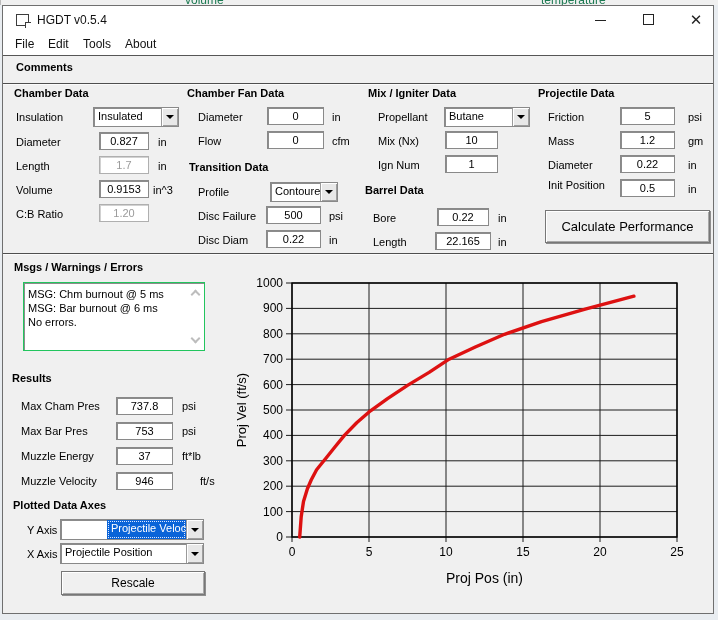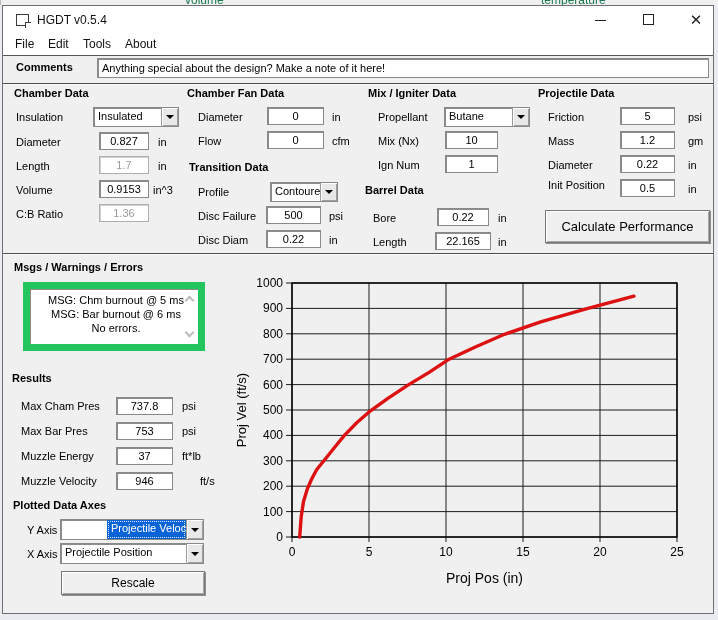--- a/index.html
+++ b/index.html
@@ -45,21 +45,21 @@
   .combo-text.selected { background:var(--sel,#0a64d8); color:#fff; outline:1px dotted #dce6ff; outline-offset:-2px;margin-left:46px; }
   .combo-btn { width:17px; background:#e8e8e8; border-left:1px solid #9a9a9a;
                box-shadow:inset 1px 1px 0 #fff, inset -1px -1px 0 #9e9e9e; display:flex; align-items:center; justify-content:center; }
   .tri-down { width:0; height:0; border-left:4px solid transparent; border-right:4px solid transparent; border-top:4px solid #000; }
 
   
   .btn { background:#f0f0f0; border:1px solid #777; box-shadow:inset 1px 1px 0 #fff, inset -1px -1px 0 #a8a8a8, 1px 1px 0 #8e8e8e;
          color:#000; text-align:center; cursor:default; }
 
   
-  .listbox { background:#fff; border:7px solid #22c55e; box-shadow:inset 1px 1px 0 rgba(0,0,0,.45); overflow:hidden;text-align:center; }
+  .listbox { background:#fff; border:1px solid #22c55e; box-shadow:inset 1px 1px 0 rgba(0,0,0,.45); overflow:hidden; }
   .msg-line { font-size:11px; color:#000; line-height:14px; padding-left:4px; white-space:nowrap; }
   .chev { position:absolute; right:5px; width:7px; height:7px; border-right:2px solid #bdbdbd; border-bottom:2px solid #bdbdbd; }
   .chev-up { top:8px; transform:rotate(-135deg); }
   .chev-down { bottom:8px; transform:rotate(45deg); }
 
   .chart-wrap { left:232px; top:258px; width:482px; height:352px; }
   svg text { font-family:"Liberation Sans", sans-serif; }
 </style>
 </head>
 <body>
@@ -83,21 +83,20 @@
 
   <div class="abs menubar">
     <span class="menu-item" style="left:9px">File</span>
     <span class="menu-item" style="left:42px">Edit</span>
     <span class="menu-item" style="left:77px">Tools</span>
     <span class="menu-item" style="left:119px">About</span>
   </div>
   <div class="abs content-topline"></div>
 
   <span class="abs bold-label" style="left:16px; top:61px">Comments</span>
-  <div class="abs field left" style="left:97px; top:58px; width:612px; height:20px; line-height:18px">Anything special about the design?  Make a note of it here!</div>
 
   <div class="abs sep" style="left:3px; top:83px; width:710px"></div>
 
   <span class="abs bold-label" style="left:14px; top:87px">Chamber Data</span>
 
   <span class="abs lbl" style="left:16px; top:111px">Insulation</span>
   <div class="abs combo" style="left:93px; top:107px; width:86px; height:20px">
     <div class="combo-text">Insulated</div>
     <div class="combo-btn">
         <span class="tri-down"></span>
@@ -110,21 +109,21 @@
 
   <span class="abs lbl" style="left:16px; top:160px">Length</span>
   <div class="abs field disabled" style="left:99px; top:156px; width:50px; height:18px">1.7</div>
   <span class="abs unit" style="left:158px; top:160px">in</span>
 
   <span class="abs lbl" style="left:16px; top:184px">Volume</span>
   <div class="abs field" style="left:99px; top:180px; width:50px; height:18px">0.9153</div>
   <span class="abs unit" style="left:153px; top:184px">in^3</span>
 
   <span class="abs lbl" style="left:16px; top:208px">C:B Ratio</span>
-  <div class="abs field disabled" style="left:99px; top:204px; width:50px; height:18px">1.36</div>
+  <div class="abs field disabled" style="left:99px; top:204px; width:50px; height:18px">1.20</div>
 
   <span class="abs bold-label" style="left:187px; top:87px">Chamber Fan Data</span>
 
   <span class="abs lbl" style="left:198px; top:111px">Diameter</span>
   <div class="abs field" style="left:267px; top:107px; width:57px; height:18px">0</div>
   <span class="abs unit" style="left:332px; top:111px">in</span>
 
   <span class="abs lbl" style="left:198px; top:135px">Flow</span>
   <div class="abs field" style="left:267px; top:131px; width:57px; height:18px">0</div>
   <span class="abs unit" style="left:332px; top:135px">cfm</span>

